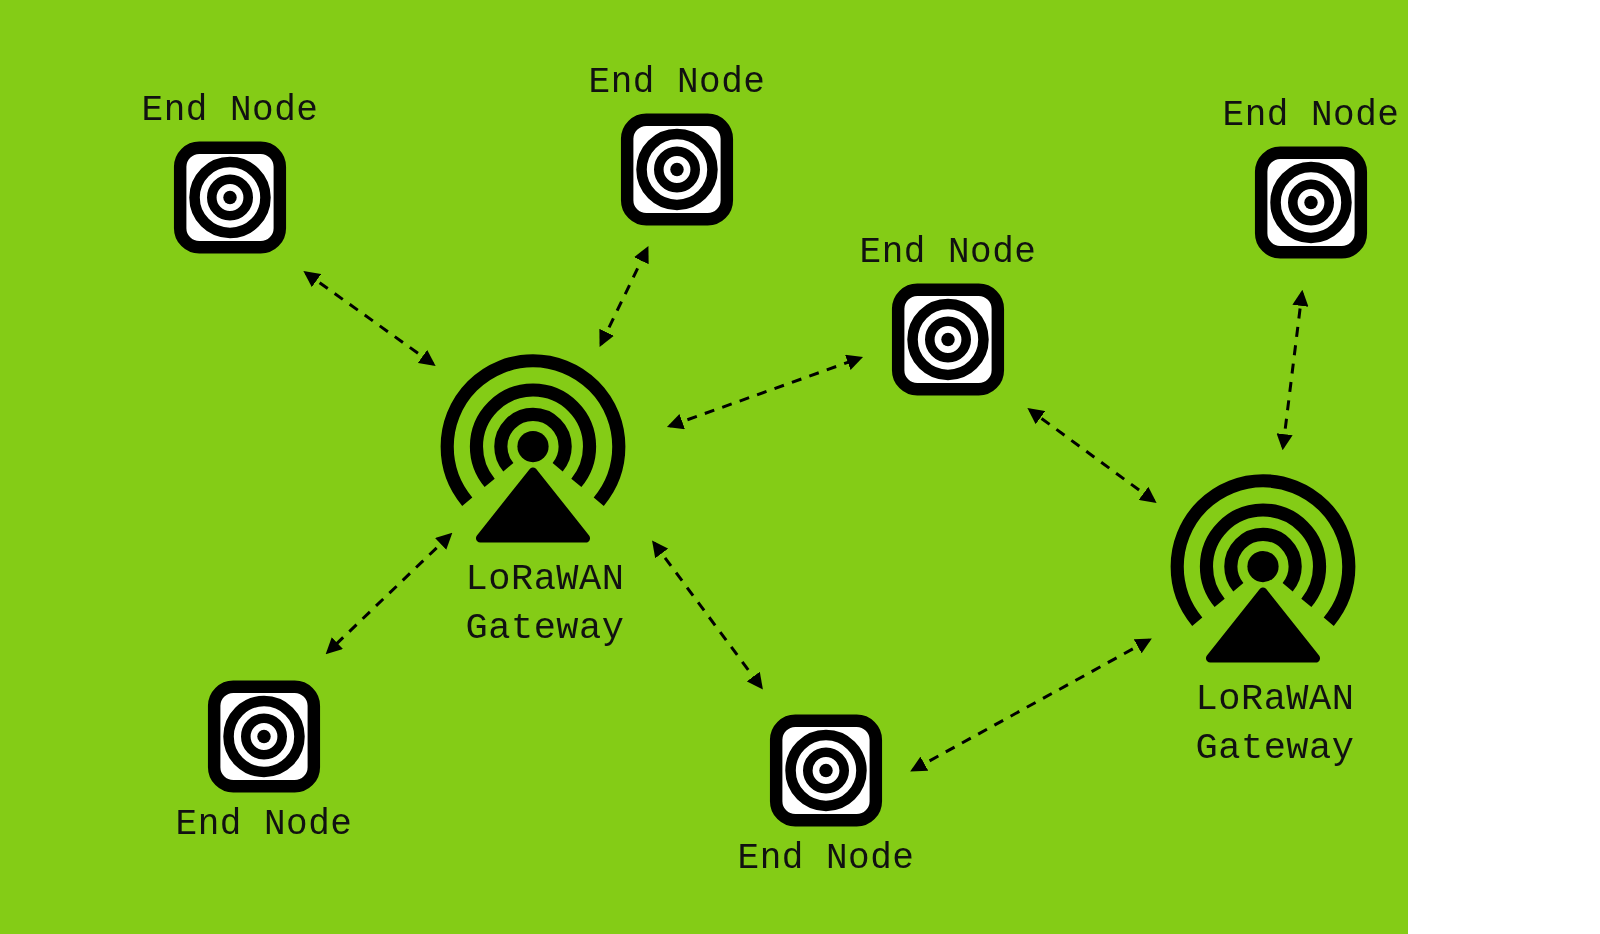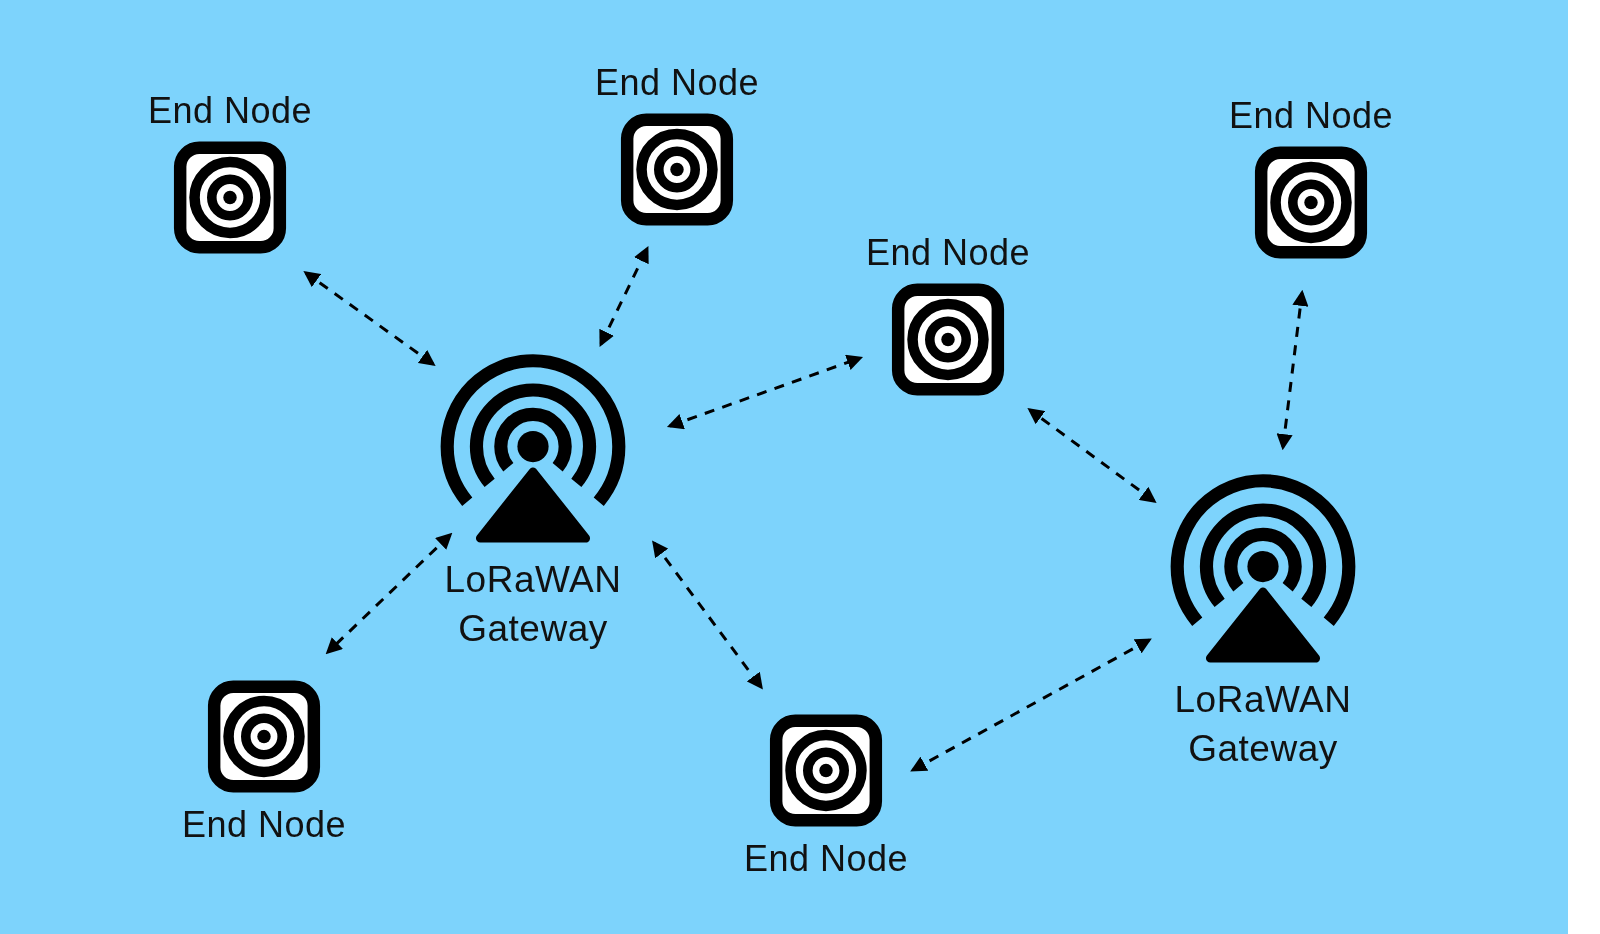--- a/index.html
+++ b/index.html
@@ -2,25 +2,25 @@
 <html><head>
 <meta charset="utf-8">
 <style>
   html, body {
     margin: 0;
     padding: 0;
     background: #ffffff;
   }
   #canvas {
     position: relative;
-    width: 1568px;
+    width: 1408px;
     height: 934px;
-    background: #7dd3fc;
+    background: #84cc16;
     overflow: hidden;
-    font-family: Liberation Sans, sans-serif;
+    font-family: Liberation Mono, monospace;
     color: #111111;
   }
   #edges-layer {
     position: absolute;
     left: 0;
     top: 0;
     width: 1600px;
     height: 934px;
   }
   .edge {
@@ -48,21 +48,21 @@
     font-weight: 300;
     letter-spacing: 0.5px;
     line-height: 42px;
     text-align: center;
     color: #111111;
   }
   .label-above { bottom: calc(100% + 8px); }
   .label-below { top: calc(100% + 10px); }
   .gw-label {
     position: absolute;
-    left: 0;
+    left: 12px;
     transform: translateX(-50%);
     top: calc(100% + 9px);
     white-space: nowrap;
     font-size: 37px;
     font-weight: 300;
     letter-spacing: 0.5px;
     line-height: 49px;
     text-align: center;
     color: #111111;
   }

